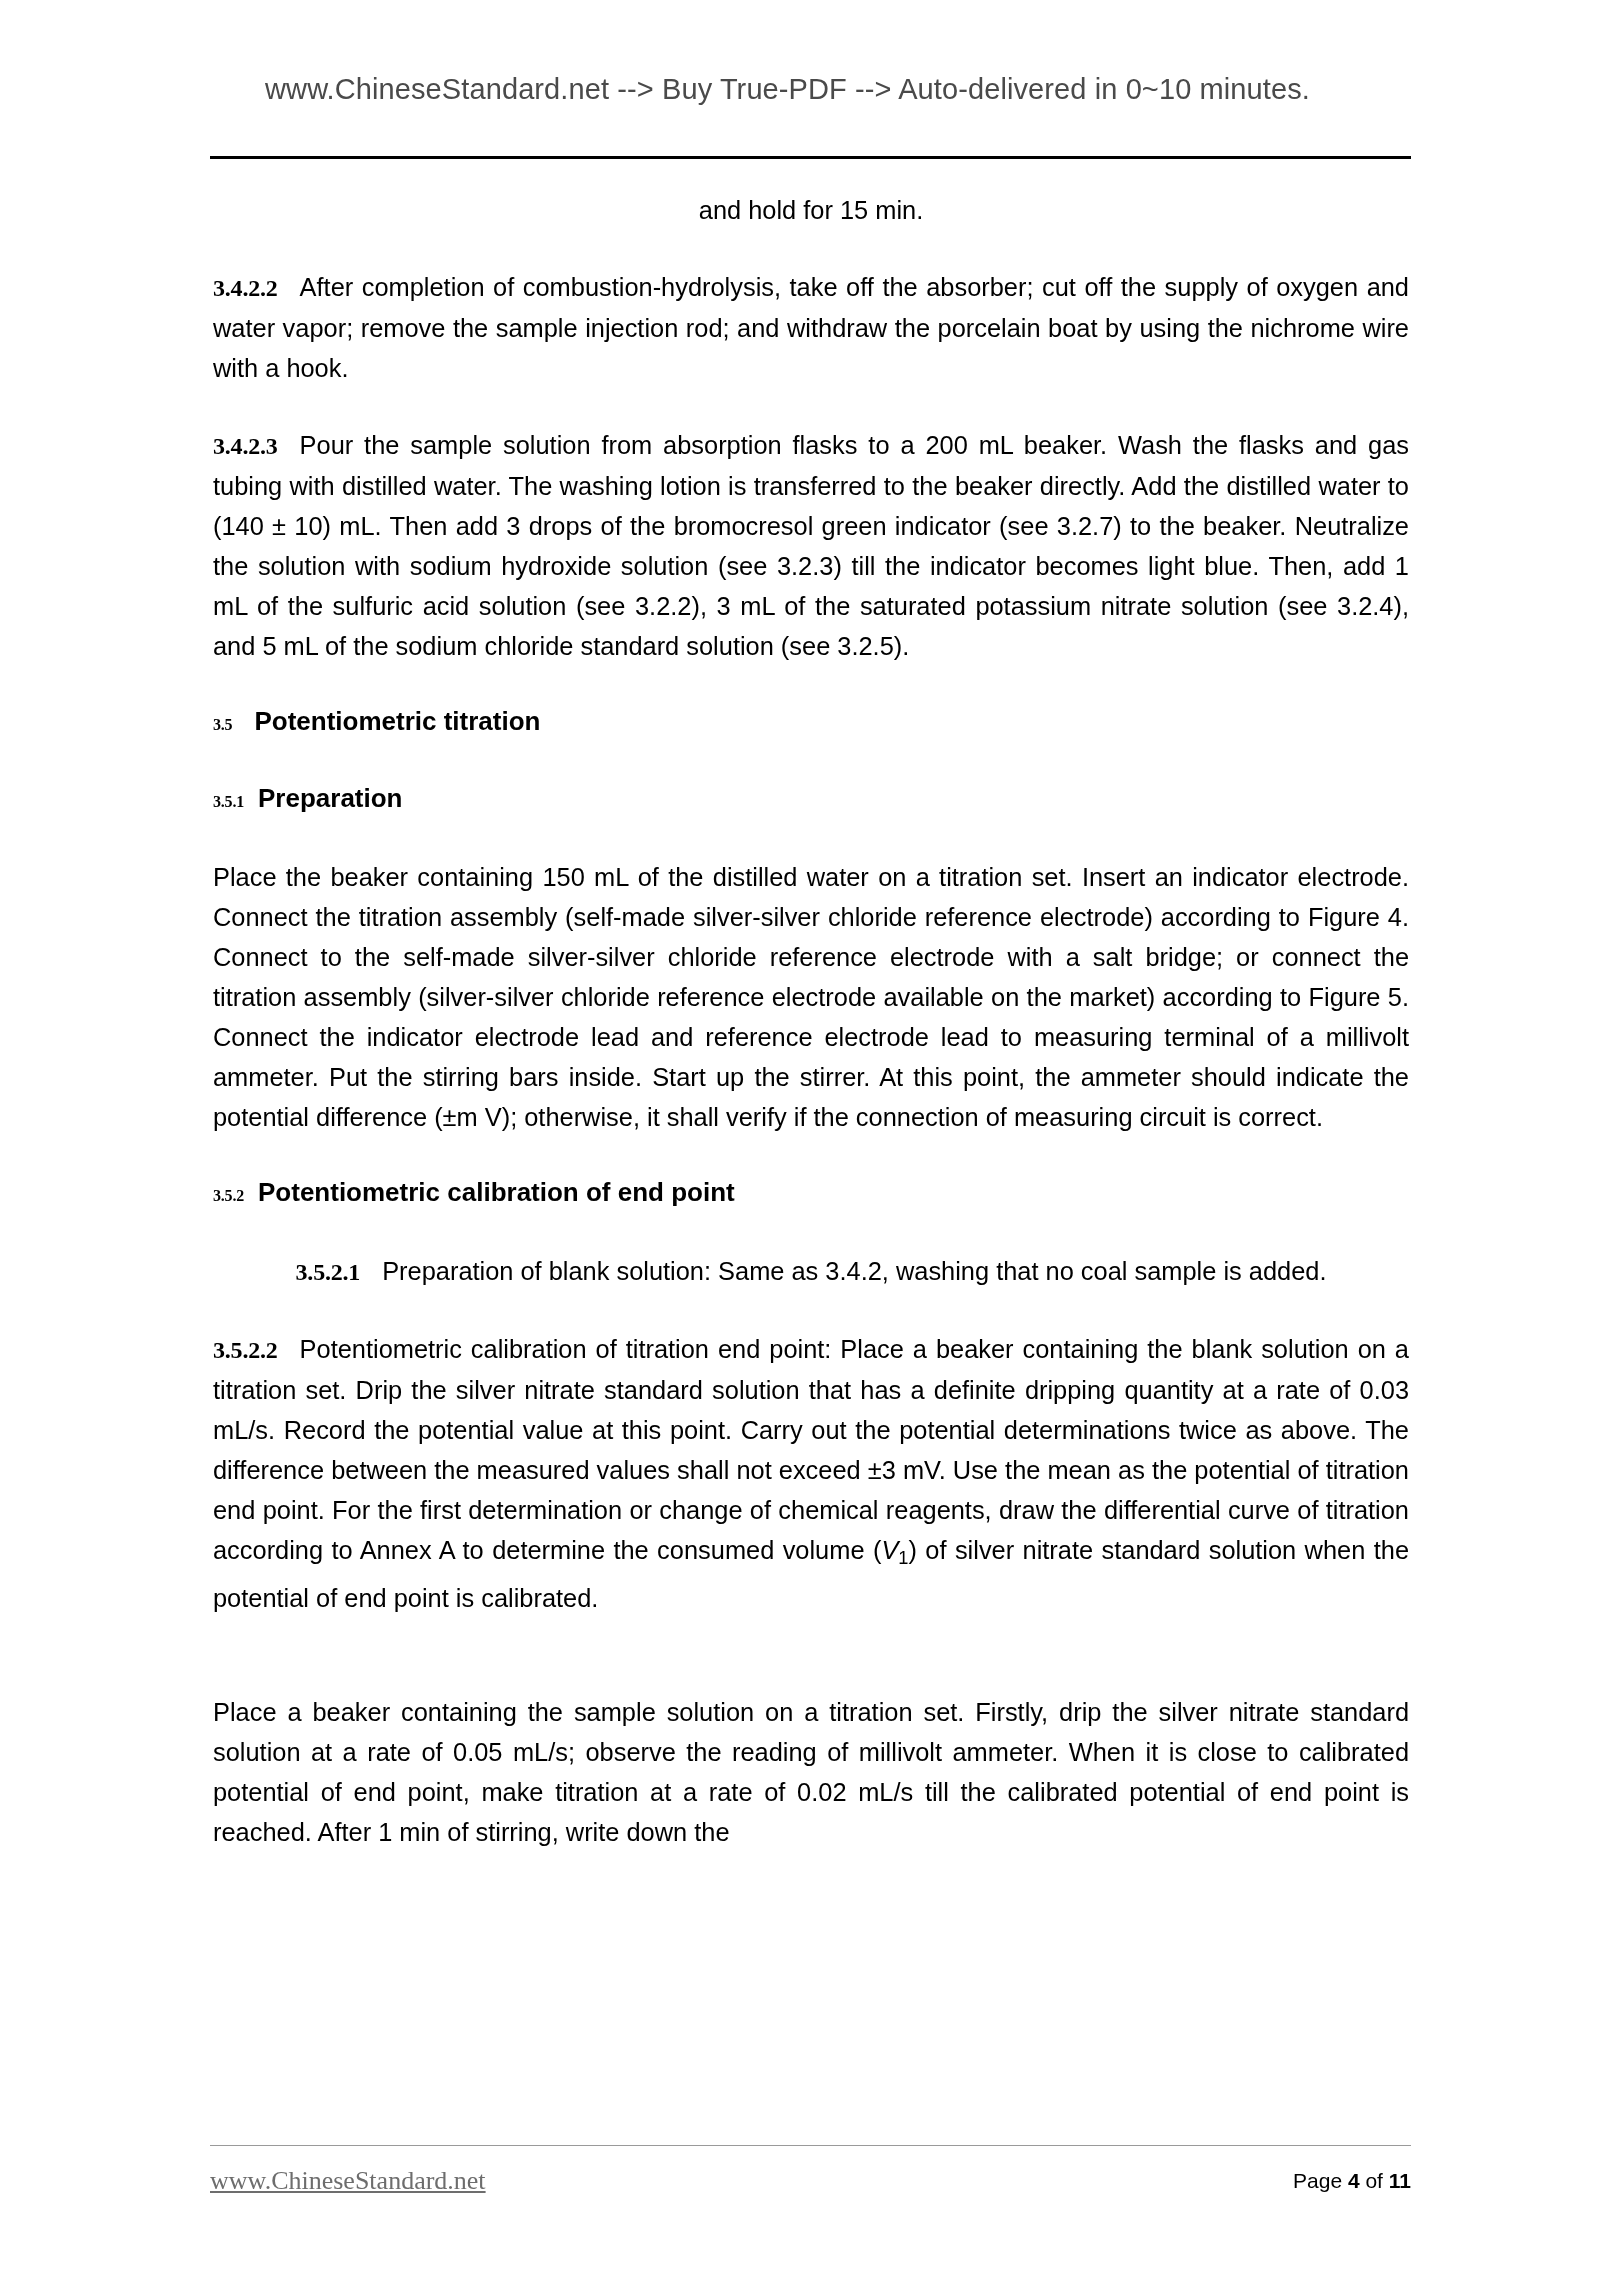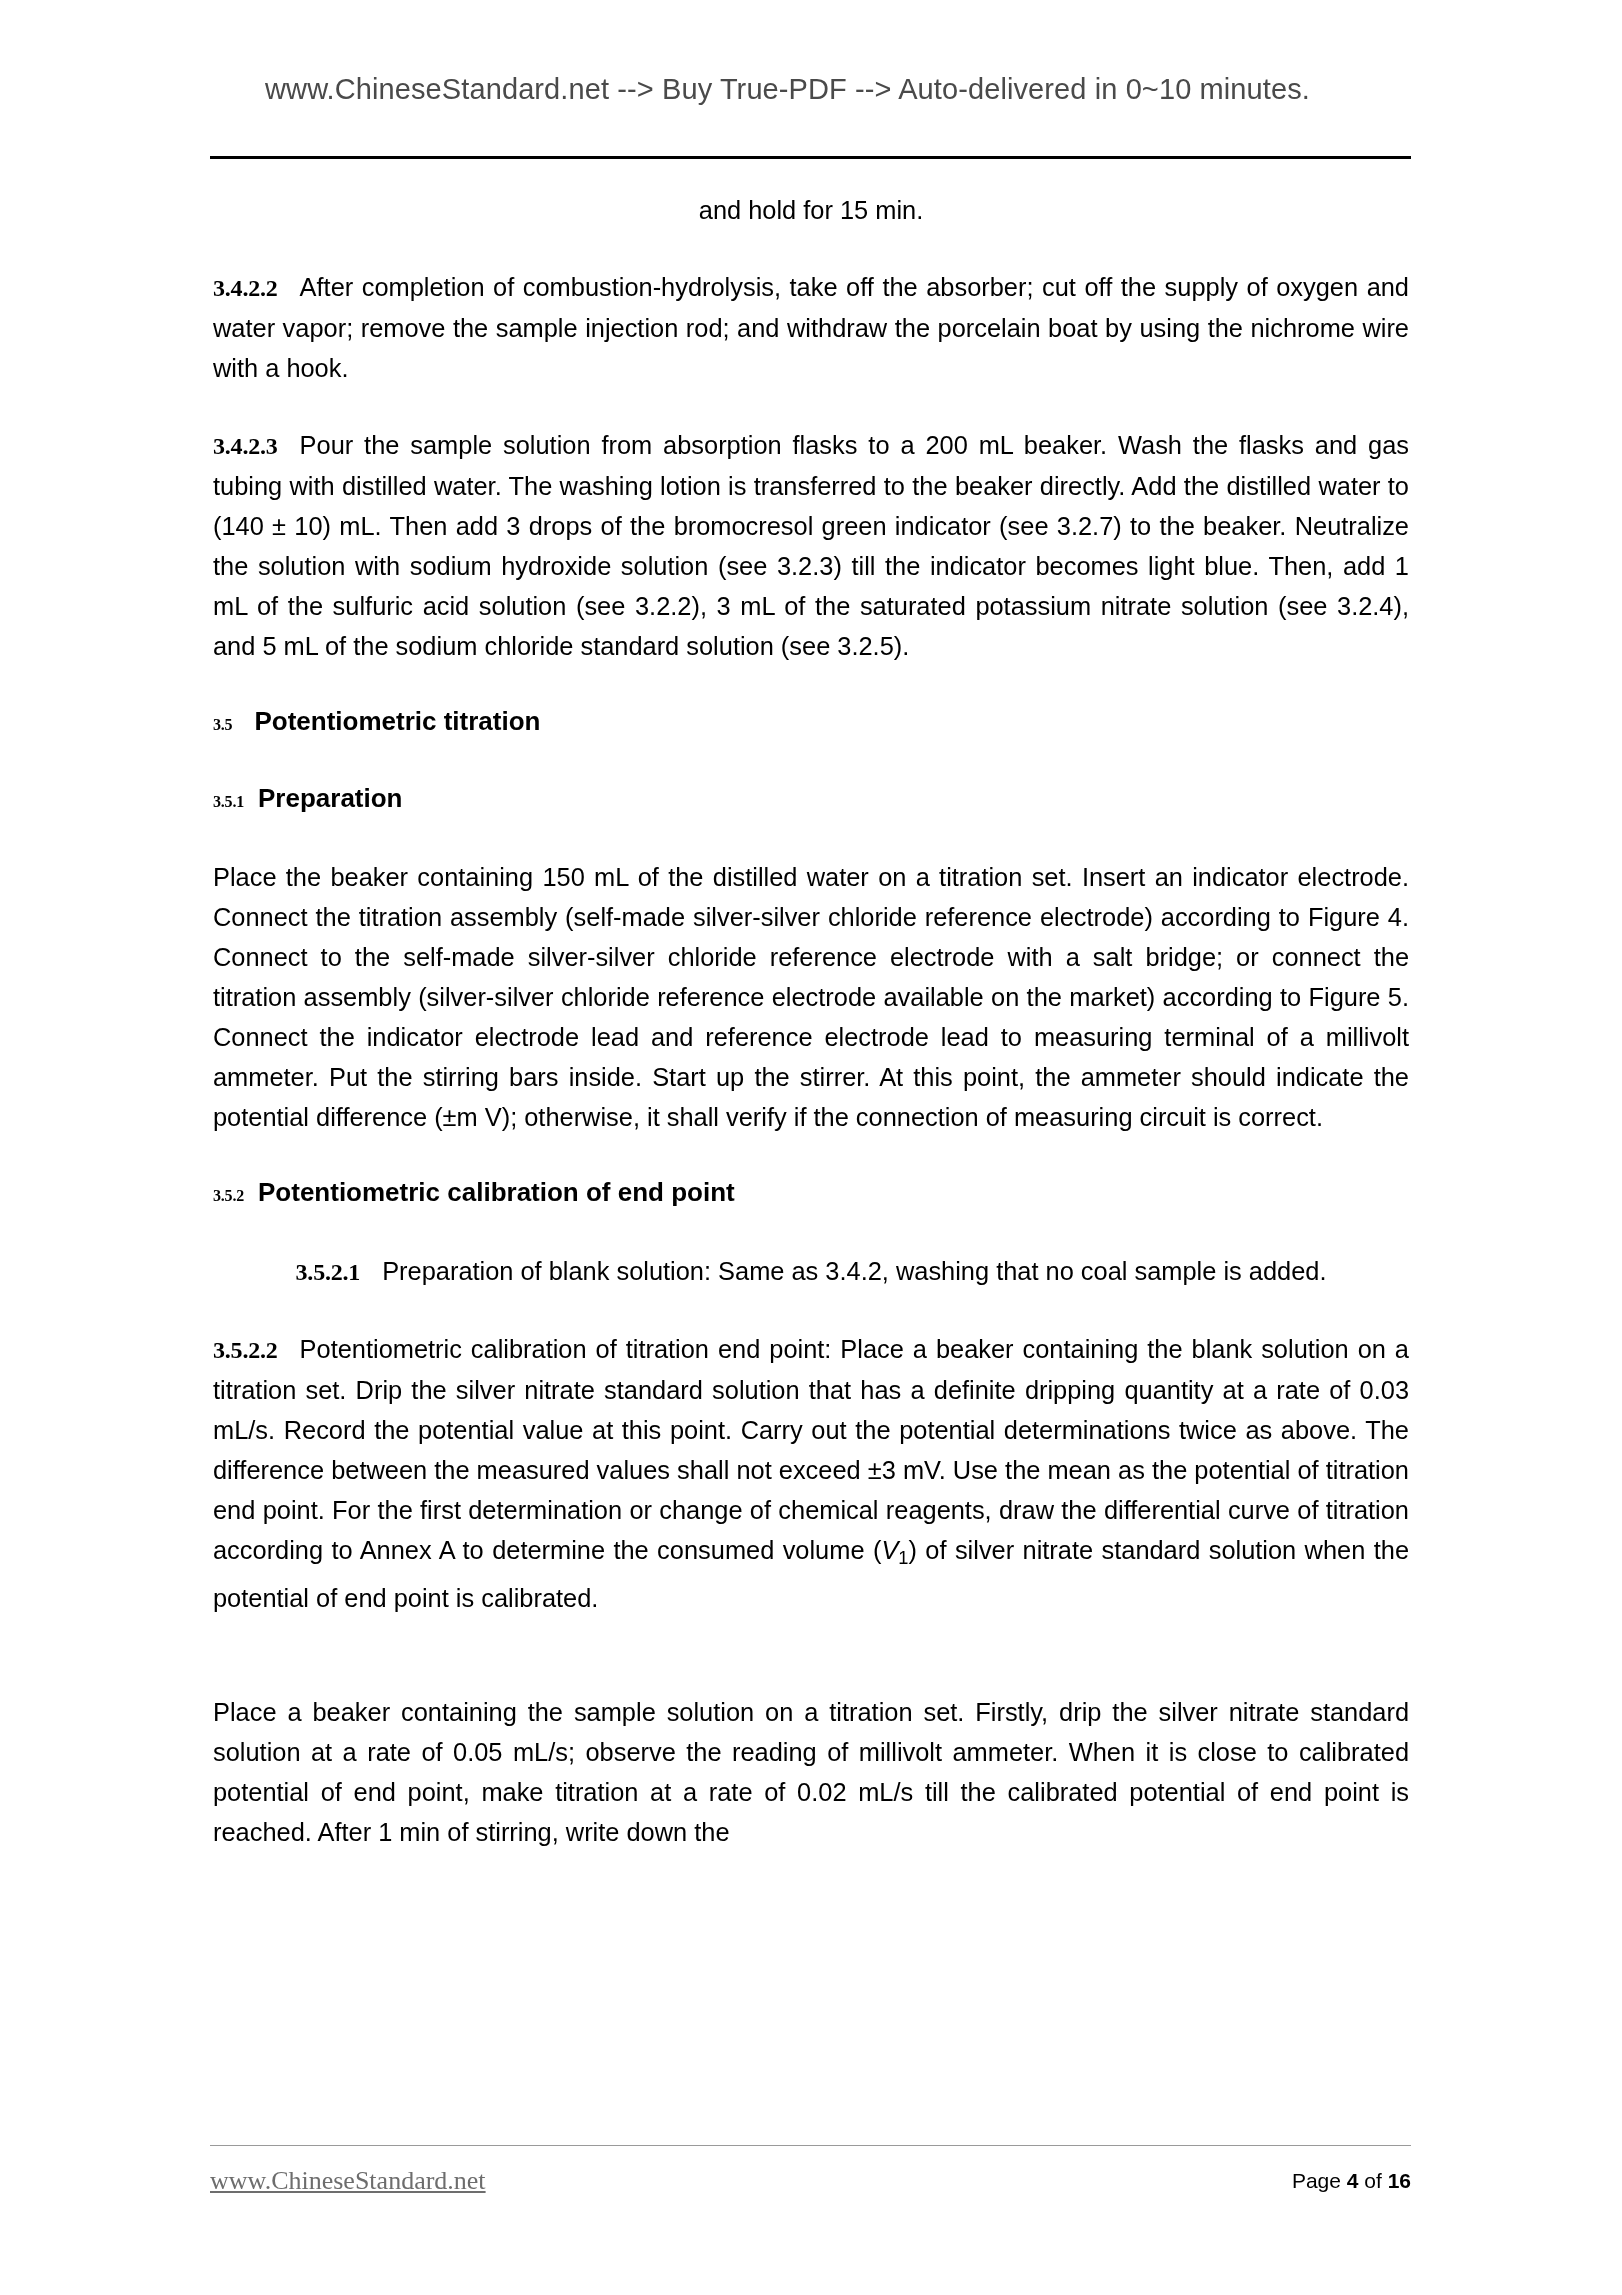--- a/index.html
+++ b/index.html
@@ -196,18 +196,18 @@
     <div class="gap-md"></div>
 
     <p class="para">Place a beaker containing the sample solution on a titration set. Firstly, drip the silver nitrate standard solution at a rate of 0.05 mL/s; observe the reading of millivolt ammeter. When it is close to calibrated potential of end point, make titration at a rate of 0.02 mL/s till the calibrated potential of end point is reached. After 1 min of stirring, write down the</p>
 
   </div>
 
   <div class="page-footer">
     <div class="ftr-rule"></div>
     <div class="ftr-row">
       <a class="ftr-url" href="#">www.ChineseStandard.net</a>
-      <div class="ftr-page"><span>Page </span><b>4</b><span> of </span><b>16</b></div>
+      <div class="ftr-page"><span>Page </span><b>4</b><span> of </span><b>11</b></div>
     </div>
   </div>
 
 </div>
 
 
 </body></html>

